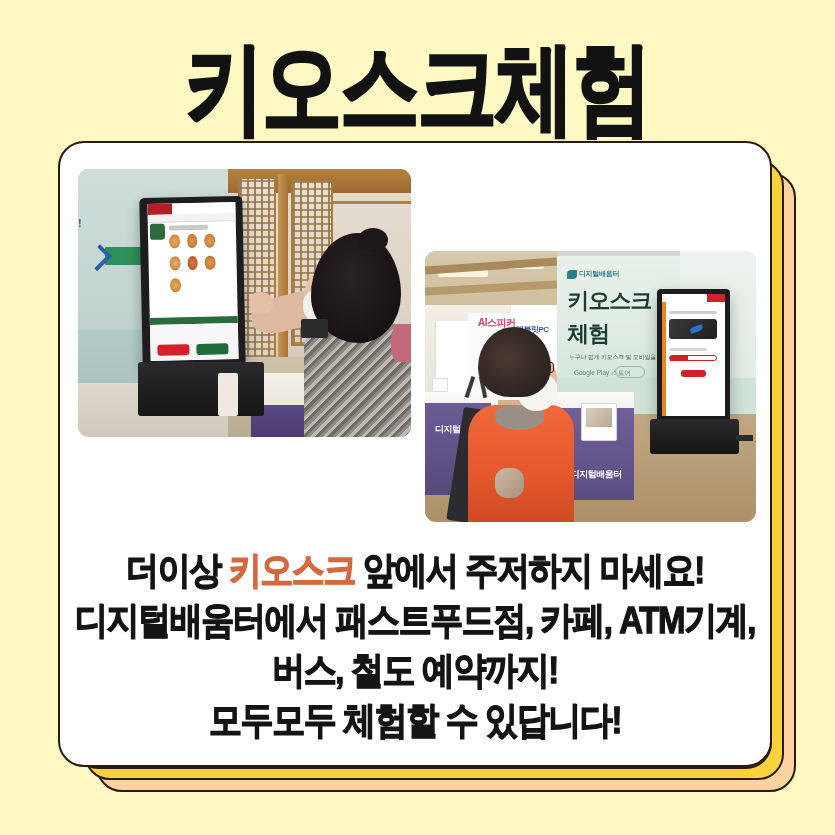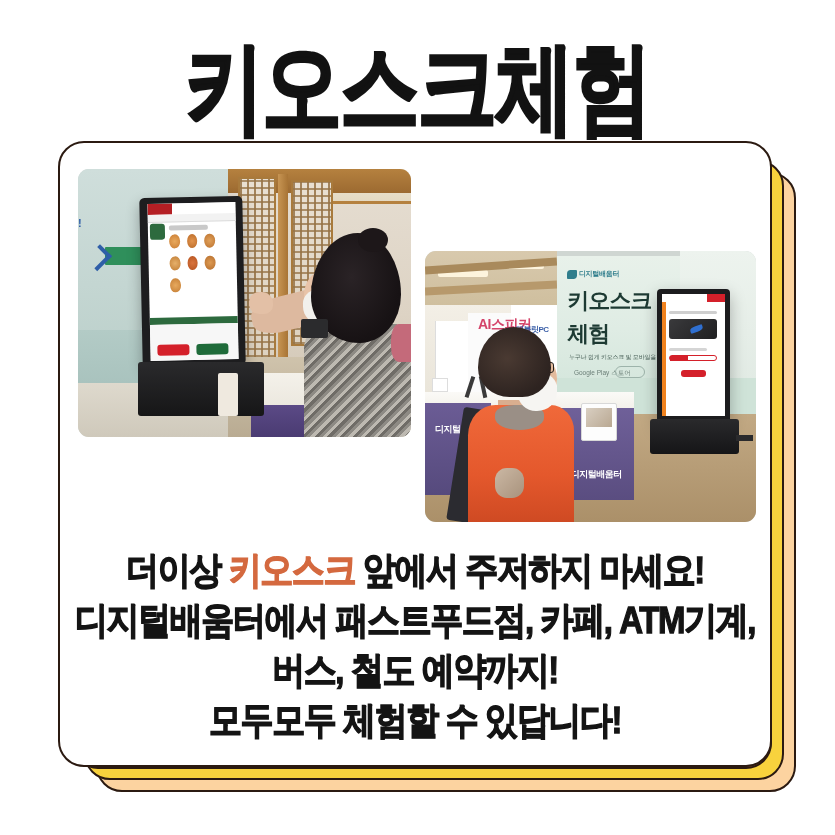--- a/index.html
+++ b/index.html
@@ -5,21 +5,21 @@
   * { box-sizing: border-box; margin: 0; padding: 0; }
   html, body {
     width: 835px; height: 835px;
     overflow: hidden;
     background: #FCD3A0;
     font-family: "Liberation Sans", sans-serif;
   }
   #poster {
     position: relative;
     width: 835px; height: 835px;
-    background: #ffffff;
+    background: #fef9c3;
   }
 
   
   .title {
     position: absolute;
     left: 0; top: 38px;
     width: 835px;
     text-align: center;
     font-family: "Liberation Sans", sans-serif;
     font-size: 82px;
@@ -326,21 +326,21 @@
   <div class="photo" id="photo-right">
     <div class="ph rp-ceiling"></div>
     <div class="ph rp-light1"></div>
     <div class="ph rp-light2"></div>
     <div class="ph rp-beam1"></div>
     <div class="ph rp-beam2"></div>
     <div class="ph rp-backwall"></div>
     <div class="ph rp-board-a"></div>
     <div class="ph rp-board-b"></div>
     <div class="ph rp-board-c"></div>
-    <div class="ph rp-txt-pink" style="left:16%;top:24%;font-size:14px;letter-spacing:-.5px;">AI스피커</div>
+    <div class="ph rp-txt-pink" style="left:16%;top:24%;font-size:10px;letter-spacing:-.5px;">AI스피커</div>
     <div class="ph rp-txt-blue" style="left:27.5%;top:27%;font-size:8px;letter-spacing:-.5px;">태블릿PC</div>
 
     <div class="ph rp-rightwall"></div>
     <div class="ph rp-signwall"></div>
     <div class="ph rp-sign-strip"></div>
     <div class="ph rp-rightwall-strip"></div>
     <div class="ph rp-logo-dot"></div>
     <div class="ph rp-sign-logo">디지털배움터</div>
     <div class="ph rp-sign-t1">키오스크</div>
     <div class="ph rp-sign-t2">체험</div>

